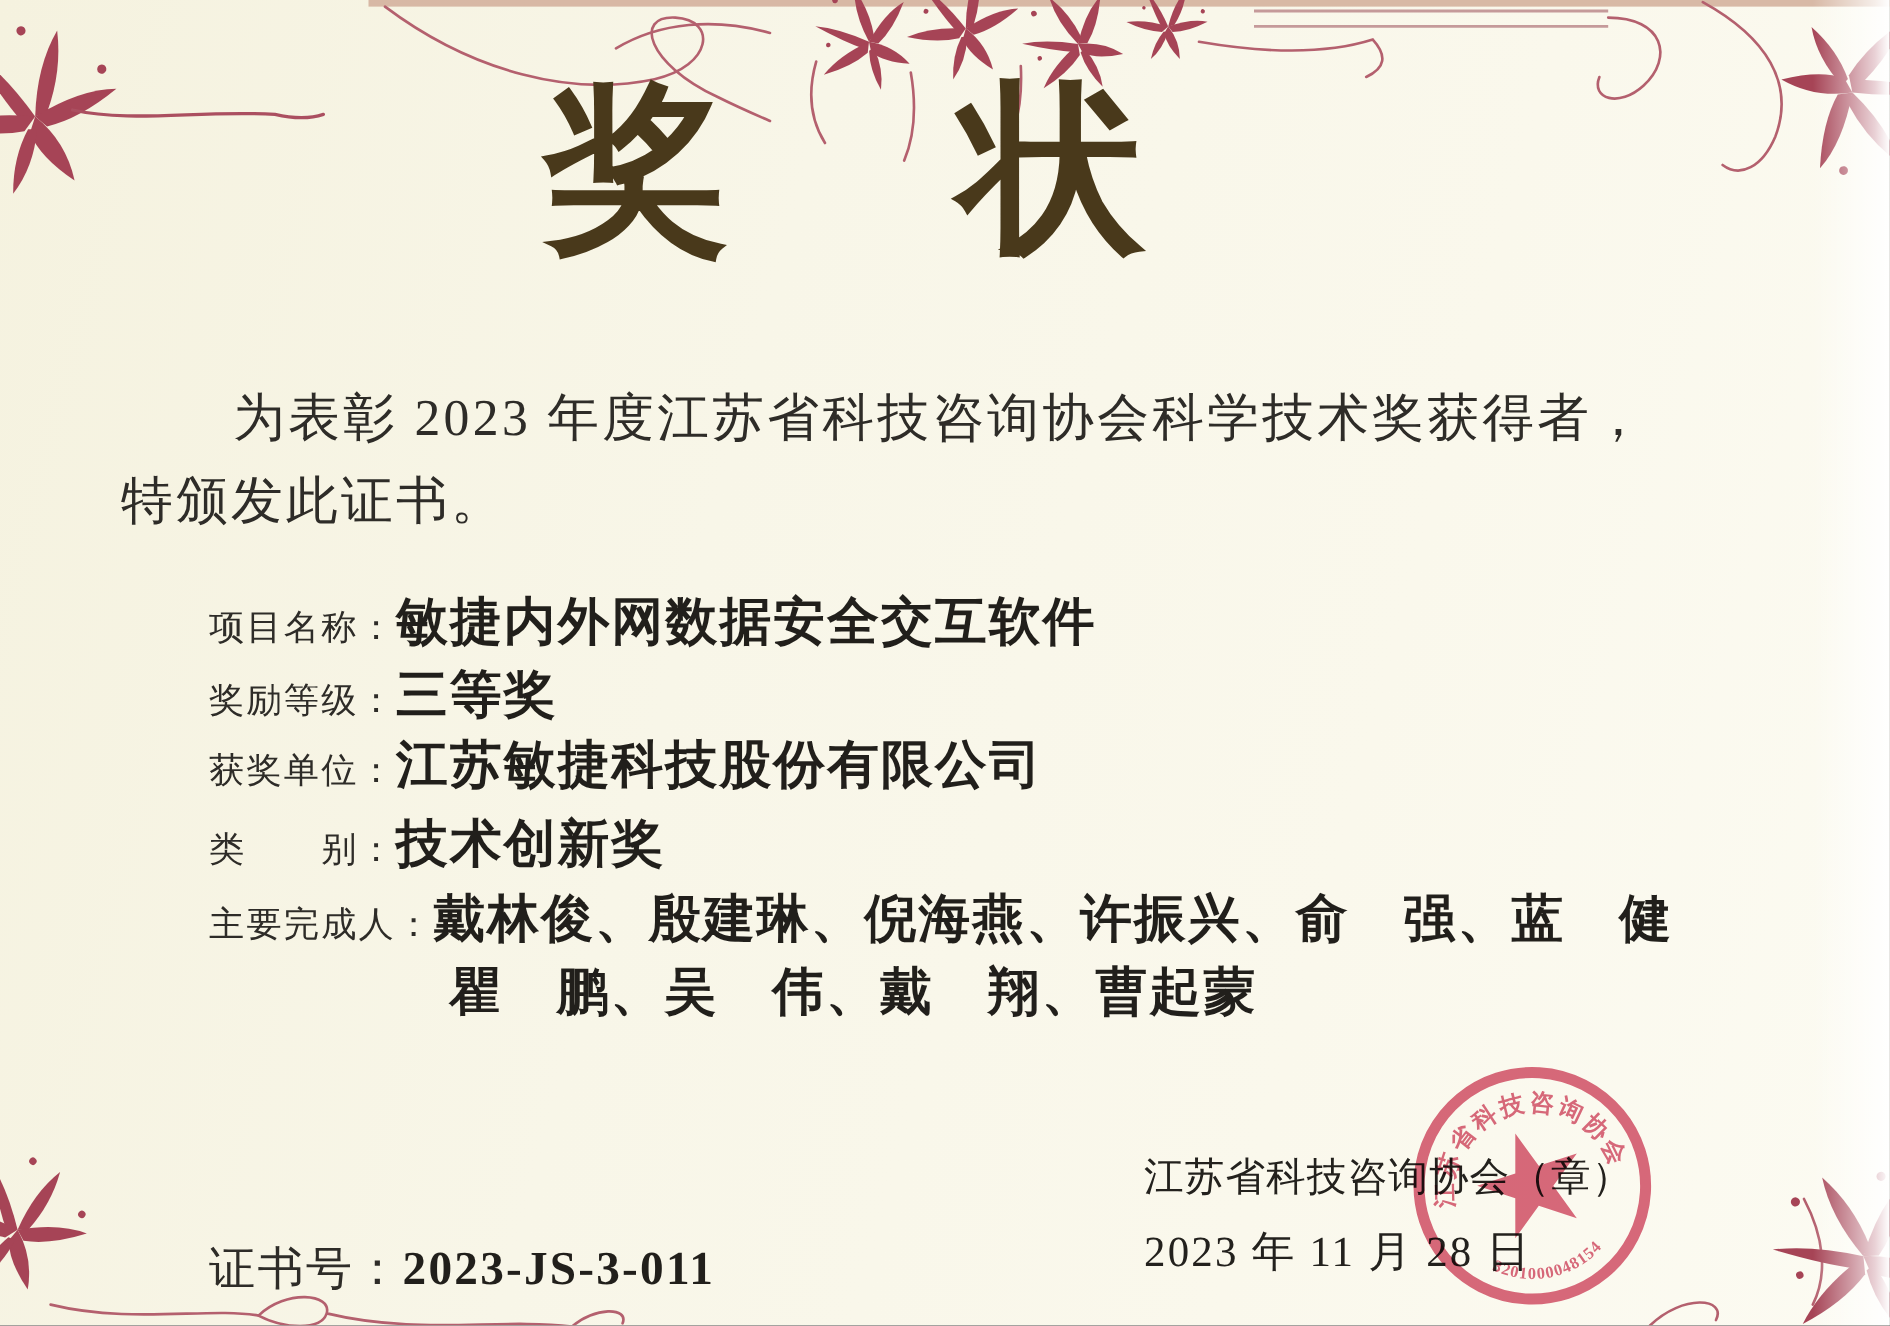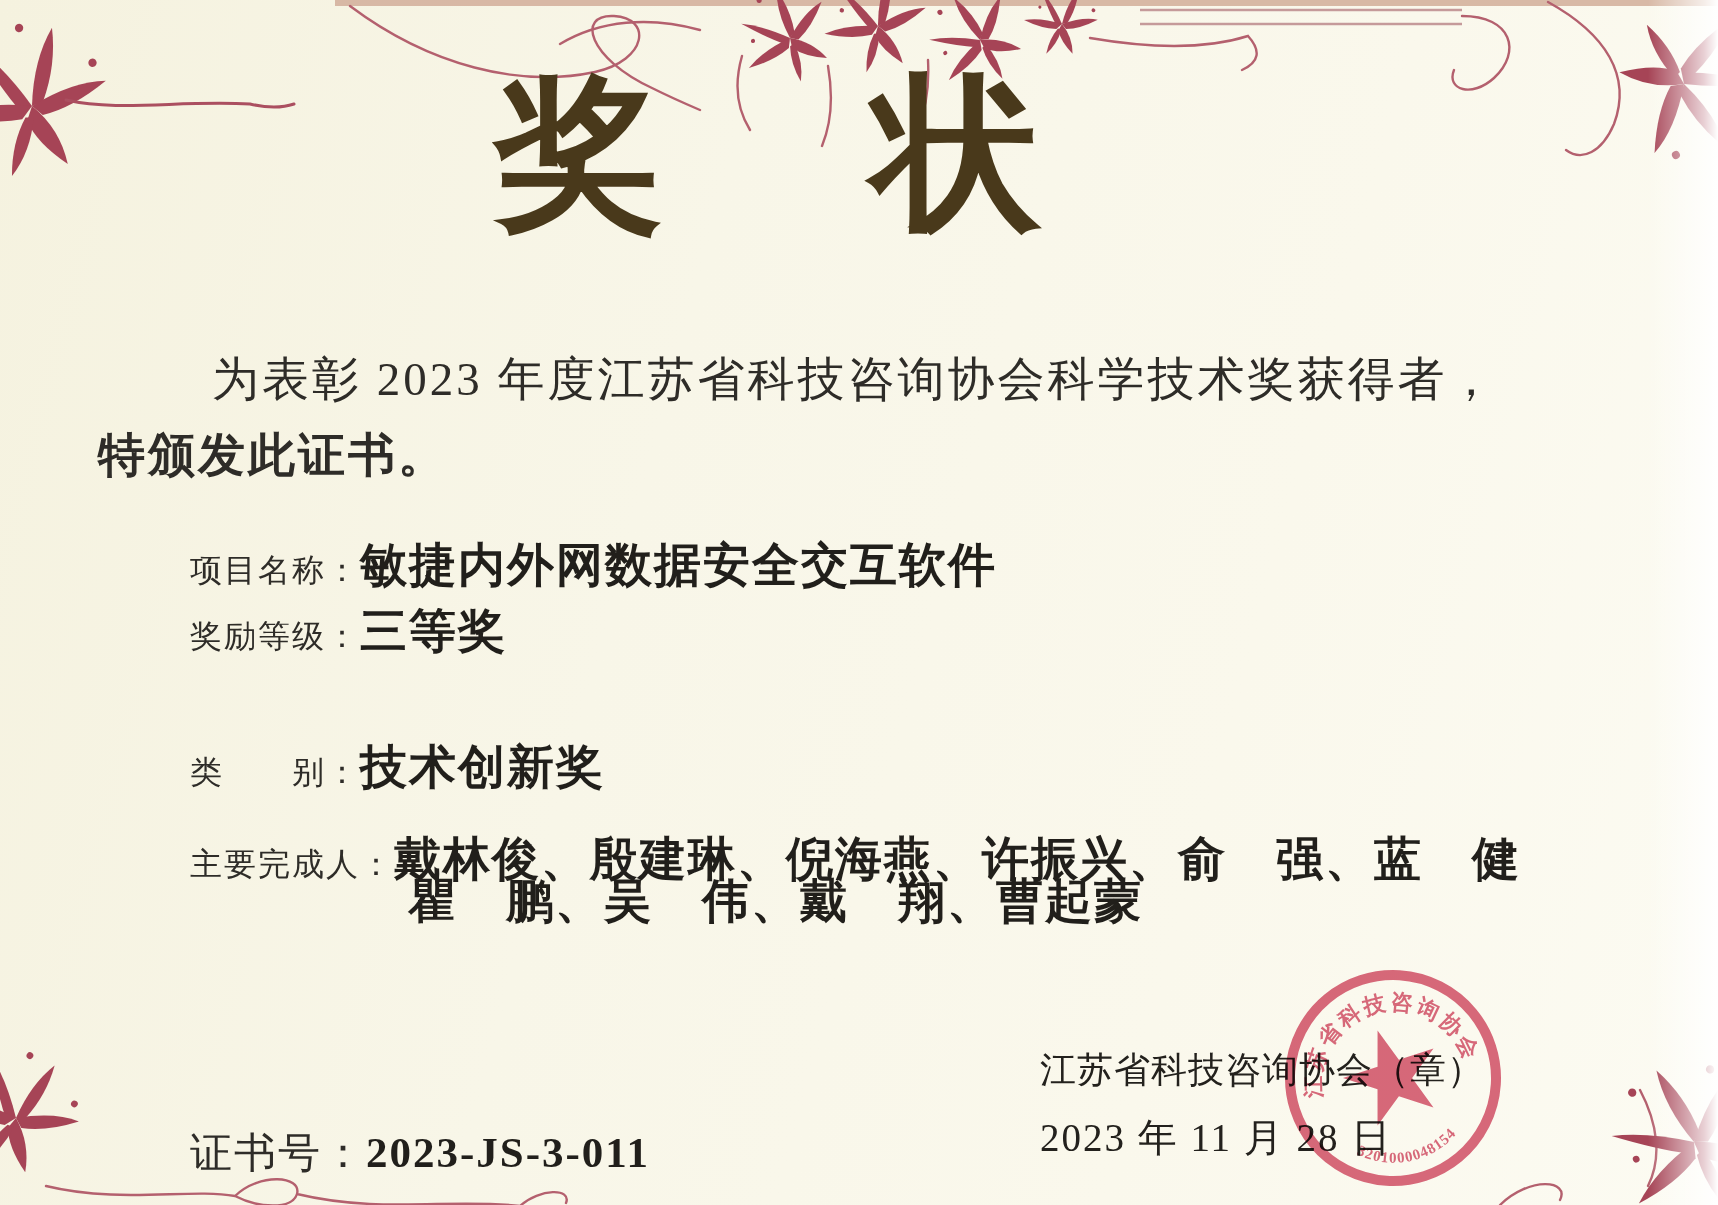--- a/index.html
+++ b/index.html
@@ -12,29 +12,29 @@
     background:linear-gradient(90deg,rgba(255,255,255,0),rgba(255,255,255,.75) 80%,#ffffff);
     pointer-events:none;}
   .ornaments{position:absolute;left:0;top:0;pointer-events:none;}
   .title{
     position:absolute;top:42px;left:0;width:100%;text-align:center;
     font-size:168px;font-weight:bold;color:#49391b;
     letter-spacing:1.25em;padding-left:14px;white-space:nowrap;
   }
   .body-line{position:absolute;font-size:47px;color:#2e2c28;letter-spacing:3px;white-space:nowrap;}
   .body-line-1{left:212px;top:348px;}
-  .body-line-2{left:98px;top:424px;font-weight:bold;}
+  .body-line-2{left:110px;top:424px;}
   .row{position:absolute;left:190px;white-space:nowrap;color:#2e2c28;}
   .row .label{font-size:32px;letter-spacing:2px;}
   .row .value{font-size:47px;font-weight:bold;color:#211f1b;letter-spacing:2px;}
   .row-project{top:534px;}
   .row-grade{top:600px;}
   .row-unit{top:664px;}
   .row-category{top:736px;}
-  .row-contributors{top:828px;}
+  .row-contributors{top:804px;}
   .row-contributors-2{top:870px;left:408px;}
   .row-certno{top:1125px;}
   .row-certno .label{font-size:42px;}
   .row-certno .value{font-size:43px;letter-spacing:2px;}
   .issuer-block{position:absolute;left:1040px;top:1046px;width:440px;text-align:left;color:#23211d;}
   .issuer-line{font-size:36px;letter-spacing:1px;white-space:nowrap;}
   .date-line{margin-top:16px;font-size:39px;font-weight:400;letter-spacing:2px;white-space:nowrap;}
   .seal{
     position:absolute;left:1271px;top:956px;width:244px;height:244px;
     transform:rotate(-18deg);opacity:.85;mix-blend-mode:multiply;
@@ -97,20 +97,23 @@
   <div class="body-line body-line-2">特颁发此证书。</div>
 
   <div class="row row-project">
     <span class="label">项目名称：</span><span class="value">敏捷内外网数据安全交互软件</span>
   </div>
 
   <div class="row row-grade">
     <span class="label">奖励等级：</span><span class="value">三等奖</span>
   </div>
 
+  <div class="row row-unit">
+    <span class="label">获奖单位：</span><span class="value">江苏敏捷科技股份有限公司</span>
+  </div>
 
   <div class="row row-category">
     <span class="label">类　　别：</span><span class="value">技术创新奖</span>
   </div>
 
   <div class="row row-contributors">
     <span class="label">主要完成人：</span><span class="value">戴林俊、殷建琳、倪海燕、许振兴、俞　强、蓝　健</span>
   </div>
 
   <div class="row row-contributors-2">

